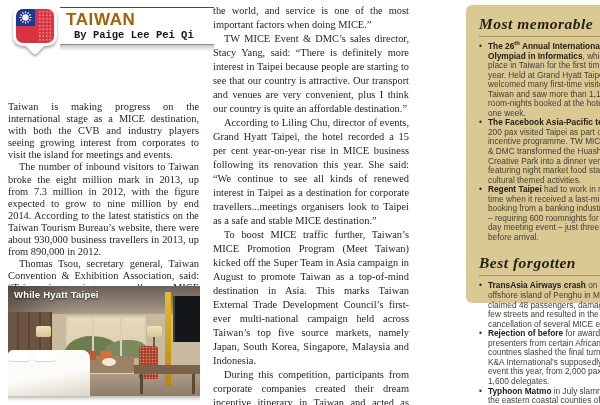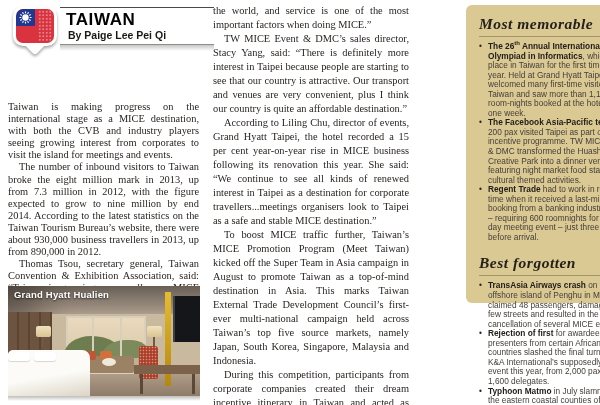--- a/index.html
+++ b/index.html
@@ -7,23 +7,23 @@
   .page {
     position:relative; width:600px; height:405px; background:#ffffff;
     font-family:"Liberation Serif","DejaVu Serif",serif; color:#2a2522; overflow:hidden;
   }
 
   
   .header { position:absolute; left:8px; top:4px; width:206px; height:52px; }
   .head-text { position:absolute; left:52px; top:3px; right:0; }
   .rule-top { border-top:1.5px solid #4a4a48; margin-bottom:3px; }
   .title { font-family:"Liberation Sans",sans-serif; font-weight:bold; font-size:17px;
-           line-height:18px; letter-spacing:0.6px; color:#000000; margin-left:6px; }
-  .byline { font-family:Liberation Sans, sans-serif; font-weight:bold; font-size:10.5px;
-            line-height:12px; color:#191918; margin-left:8px; }
+           line-height:18px; letter-spacing:0.6px; color:#a16207; margin-left:6px; }
+  .byline { font-family:Liberation Mono, monospace; font-weight:bold; font-size:10.5px;
+            line-height:12px; color:#191918; margin-left:14px; }
   .rule-bottom { border-top:1px solid #8e8e8c; margin-top:3px; }
   .rule-shadow { height:6px; background:linear-gradient(#c7c7c5,#ffffff); }
 
   
   .pin { position:absolute; left:4px; top:2px; width:46px; height:54px; z-index:3;
          filter:drop-shadow(0 2px 1.5px rgba(0,0,0,0.35)); }
   .pin-body { position:absolute; left:1px; top:0; width:44px; height:40px; background:#fff; border-radius:10px; }
   .pin-tip  { position:absolute; left:15px; top:30px; width:16px; height:16px; background:#fff;
               transform:rotate(45deg); border-radius:3px; }
   .pin-flag { position:absolute; left:4px; top:3px; width:38px; height:34px; background:#d8333f;
@@ -185,21 +185,21 @@
     </div>
     <div class="ph ph-table"></div>
     <div class="ph ph-chair"></div>
     <div class="ph ph-desk"></div>
     <div class="ph ph-leg ph-leg-a"></div>
     <div class="ph ph-leg ph-leg-b"></div>
     <div class="ph ph-bed">
       <div class="ph-pillow"></div>
       <div class="ph-pillow ph-pillow2"></div>
     </div>
-    <div class="photo-caption">Grand Hyatt Hualien</div>
+    <div class="photo-caption">While Hyatt Taipei</div>
   </div>
   <div class="photo-shadow"></div>
 
   <div class="sidebar">
     <div class="sb-cut"></div>
     <div class="sb-fold"></div>
     <div class="sb-inner">
 
       <div class="sb-title">Most memorable</div>
       <div class="sb-rule"></div>
@@ -207,34 +207,34 @@
         <li class="sb-item">
           <span class="sb-bullet">•</span>
           <span class="sb-text"><b><span>The 26</span><sup>th</sup><span> Annual International Olympiad in Informatics</span></b><span>, which took place in Taiwan for the first time this year. Held at Grand Hyatt Taipei, it welcomed many first-time visitors to Taiwan and saw more than 1,120 room-nights booked at the hotel over one week.</span></span>
         </li>
         <li class="sb-item">
           <span class="sb-bullet">•</span>
           <span class="sb-text"><b>The Facebook Asia-Pacific team</b><span> of 200 pax visited Taipei as part of their incentive programme. TW MICE Event &amp; DMC transformed the Huashan 1914 Creative Park into a dinner venue, featuring night market food stalls and cultural themed activities.</span></span>
         </li>
         <li class="sb-item">
           <span class="sb-bullet">•</span>
-          <span class="sb-text"><b>Regent Trade</b><span> had to work in record time when it received a last-minute booking from a banking industry client – requiring 600 roomnights for a five-day meeting event – just three months before arrival.</span></span>
+          <span class="sb-text"><b>Regent Taipei</b><span> had to work in record time when it received a last-minute booking from a banking industry client – requiring 600 roomnights for a five-day meeting event – just three months before arrival.</span></span>
         </li>
       </ul>
 
       <div class="sb-title sb-title-2">Best forgotten</div>
       <div class="sb-rule"></div>
       <ul class="sb-list">
         <li class="sb-item">
           <span class="sb-bullet">•</span>
           <span class="sb-text"><b>TransAsia Airways crash</b><span> on the offshore island of Penghu in March claimed 48 passengers, damaged a few streets and resulted in the cancellation of several MICE events.</span></span>
         </li>
         <li class="sb-item">
           <span class="sb-bullet">•</span>
-          <span class="sb-text"><b>Rejection of first</b><span> for awardees and presenters from certain African countries slashed the final turnout of K&amp;A International’s supposedly biggest event this year, from 2,000 pax to only 1,600 delegates.</span></span>
+          <span class="sb-text"><b>Rejection of before</b><span> for awardees and presenters from certain African countries slashed the final turnout of K&amp;A International’s supposedly biggest event this year, from 2,000 pax to only 1,600 delegates.</span></span>
         </li>
         <li class="sb-item">
           <span class="sb-bullet">•</span>
           <span class="sb-text"><b>Typhoon Matmo</b><span> in July slammed into the eastern coastal counties of Taitung and Hualien. While the island was spared major damage, at least 43 international flights and a handful of domestic flights to and from Taoyuan International Airport were cancelled.</span></span>
         </li>
       </ul>
 
     </div>
   </div>
 

